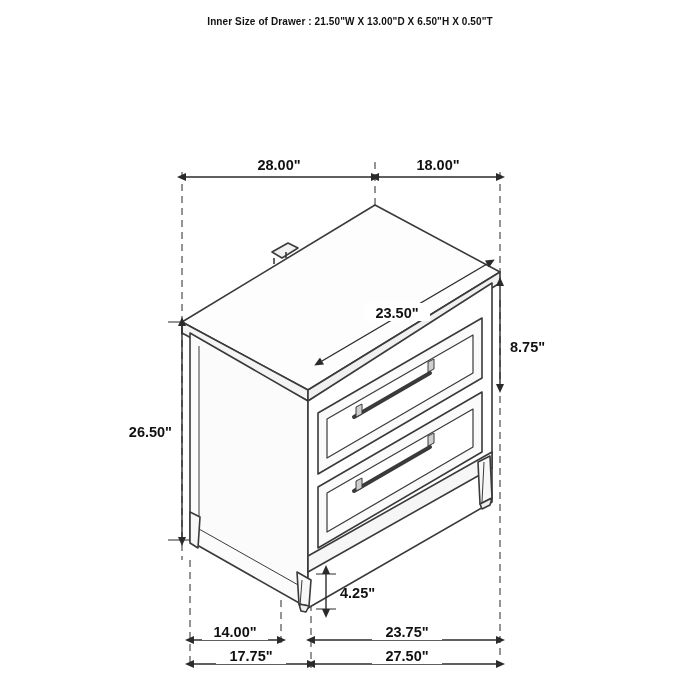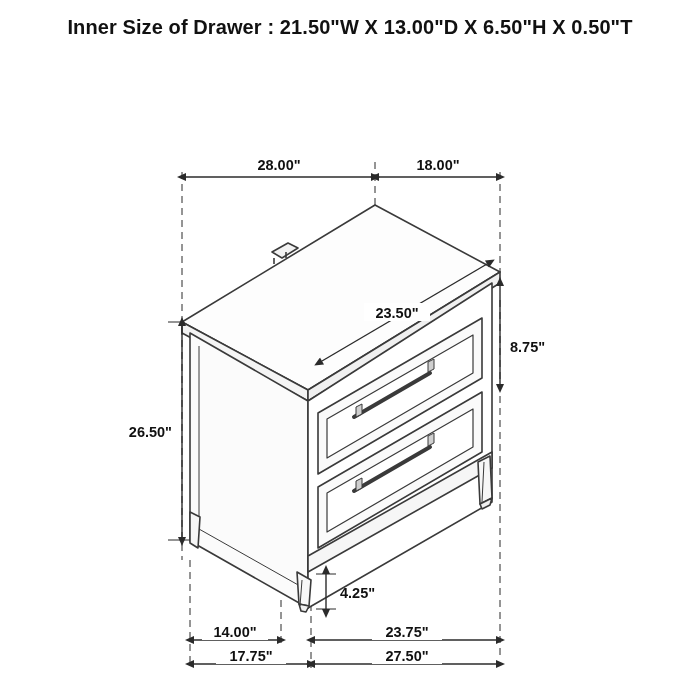--- a/index.html
+++ b/index.html
@@ -20,21 +20,21 @@
     left: 0; top: 0;
     width: 700px;
     height: 700px;
   }
   .title {
     position: absolute;
     left: 0;
     top: 16px;
     width: 700px;
     text-align: center;
-    font-size: 20px;
+    font-size: 10px;
     font-weight: bold;
     letter-spacing: 0.1px;
   }
   svg.diagram {
     position: absolute;
     left: 0;
     top: 0;
     width: 700px;
     height: 700px;
   }

